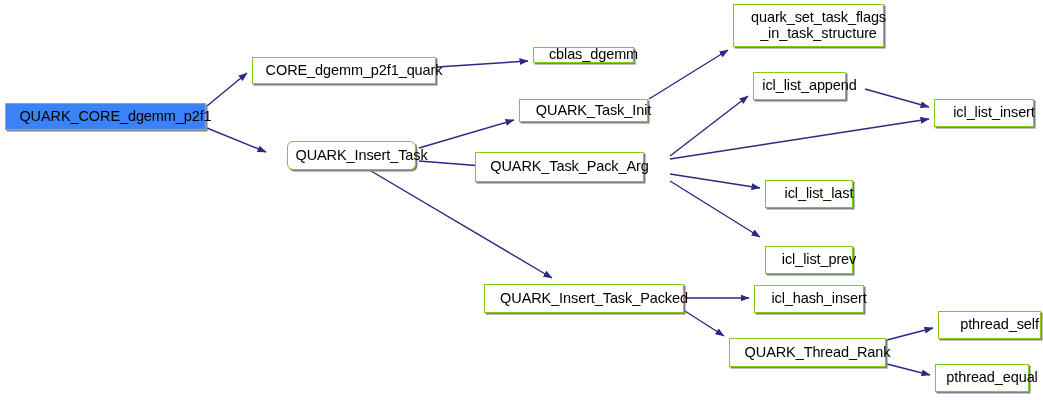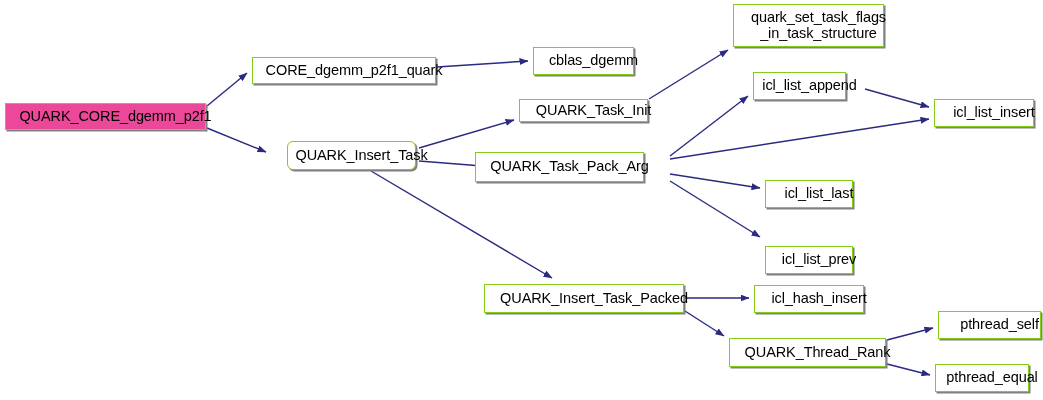--- a/index.html
+++ b/index.html
@@ -38,21 +38,21 @@
     display: flex;
     align-items: center;
     justify-content: center;
     text-align: center;
     white-space: pre;
     letter-spacing: -0.1px;
     box-shadow: 1.5px 1.5px 0 0 #808080;
     padding-left: 20px;
   }
   .node.root {
-    background: #ec4899;
+    background: #3b82f6;
   }
   .node-label {
     display: block;
     padding: 0 5px;
   }
 </style>
 </head>
 <body>
 
 <div id="graph-canvas">
@@ -80,21 +80,21 @@
         <path d="M 685,311 L 724,336" stroke="#2a2a80" stroke-width="1.4" fill="none" marker-end="url(#arrowhead)"></path>
         <path d="M 887,340 L 933,328" stroke="#2a2a80" stroke-width="1.4" fill="none" marker-end="url(#arrowhead)"></path>
         <path d="M 887,364 L 930,375" stroke="#2a2a80" stroke-width="1.4" fill="none" marker-end="url(#arrowhead)"></path>
       </g>
   </svg>
 
   <div id="nodes-group">
       <div class="node root" style="left: 5px; top: 103px; width: 201px; height: 27px;"><span class="node-label">QUARK_CORE_dgemm_p2f1</span></div>
       <div class="node" style="left: 252px; top: 57px; width: 184px; height: 27px;"><span class="node-label">CORE_dgemm_p2f1_quark</span></div>
       <div class="node" style="left: 287px; top: 141px; width: 129px; height: 29px; border-radius: 6px;"><span class="node-label">QUARK_Insert_Task</span></div>
-      <div class="node" style="left: 533px; top: 47px; width: 101px; height: 28px;"><span class="node-label">cblas_dgemm</span></div>
+      <div class="node" style="left: 533px; top: 47px; width: 101px; height: 16px;"><span class="node-label">cblas_dgemm</span></div>
       <div class="node" style="left: 519px; top: 99px; width: 129px; height: 23px;"><span class="node-label">QUARK_Task_Init</span></div>
       <div class="node" style="left: 475px; top: 152px; width: 169px; height: 30px;"><span class="node-label">QUARK_Task_Pack_Arg</span></div>
       <div class="node" style="left: 733px; top: 4px; width: 151px; height: 43px;"><span class="node-label">quark_set_task_flags
 _in_task_structure</span></div>
       <div class="node" style="left: 753px; top: 72px; width: 93px; height: 28px;"><span class="node-label">icl_list_append</span></div>
       <div class="node" style="left: 934px; top: 99px; width: 100px; height: 28px;"><span class="node-label">icl_list_insert</span></div>
       <div class="node" style="left: 765px; top: 180px; width: 88px; height: 28px;"><span class="node-label">icl_list_last</span></div>
       <div class="node" style="left: 765px; top: 233px; width: 88px; height: 28px; margin-top: 13px;"><span class="node-label">icl_list_prev</span></div>
       <div class="node" style="left: 484px; top: 284px; width: 200px; height: 29px;"><span class="node-label">QUARK_Insert_Task_Packed</span></div>
       <div class="node" style="left: 754px; top: 285px; width: 110px; height: 28px;"><span class="node-label">icl_hash_insert</span></div>

